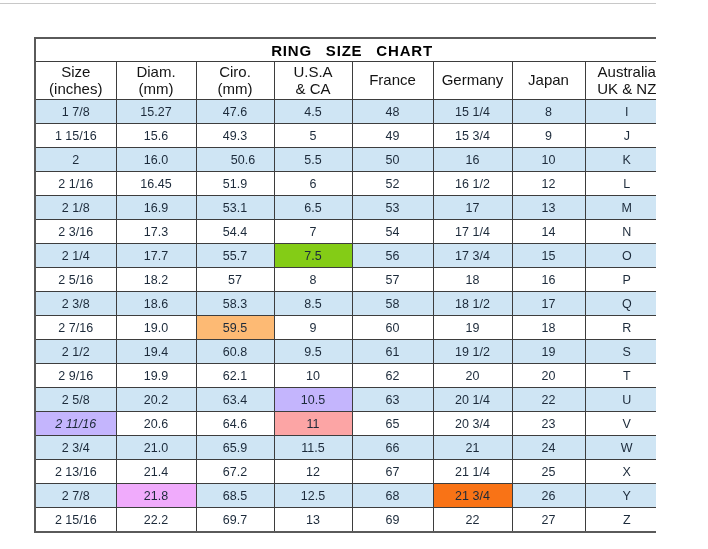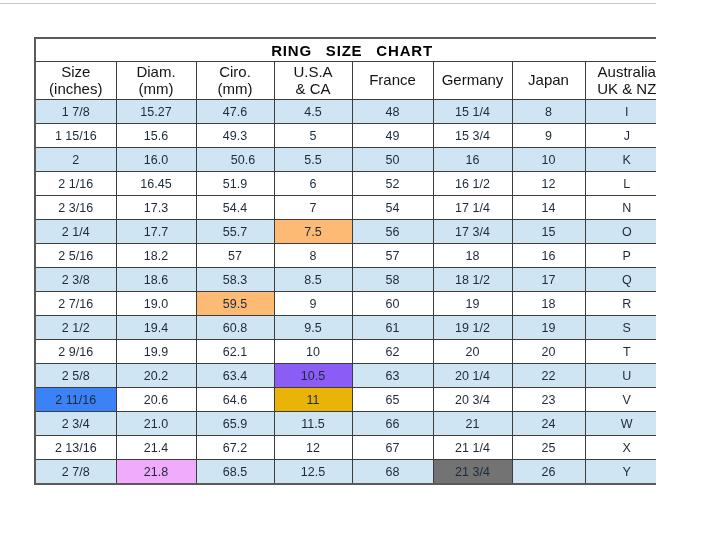--- a/index.html
+++ b/index.html
@@ -152,35 +152,45 @@
         <tr>
           <td class="data-cell" style="background: rgb(255, 255, 255);">2 1/16</td>
           <td class="data-cell" style="background: rgb(255, 255, 255);">16.45</td>
           <td class="data-cell" style="background: rgb(255, 255, 255);">51.9</td>
           <td class="data-cell" style="background: rgb(255, 255, 255);">6</td>
           <td class="data-cell" style="background: rgb(255, 255, 255);">52</td>
           <td class="data-cell" style="background: rgb(255, 255, 255);">16 1/2</td>
           <td class="data-cell" style="background: rgb(255, 255, 255);">12</td>
           <td class="data-cell" style="background: rgb(255, 255, 255);">L</td>
         </tr>
+        <tr class="row-alt">
+          <td class="data-cell" style="background: rgb(207, 229, 244);">2 1/8</td>
+          <td class="data-cell" style="background: rgb(207, 229, 244);">16.9</td>
+          <td class="data-cell" style="background: rgb(207, 229, 244);">53.1</td>
+          <td class="data-cell" style="background: rgb(207, 229, 244);">6.5</td>
+          <td class="data-cell" style="background: rgb(207, 229, 244);">53</td>
+          <td class="data-cell" style="background: rgb(207, 229, 244);">17</td>
+          <td class="data-cell" style="background: rgb(207, 229, 244);">13</td>
+          <td class="data-cell" style="background: rgb(207, 229, 244);">M</td>
+        </tr>
         <tr>
           <td class="data-cell" style="background: rgb(255, 255, 255);">2 3/16</td>
           <td class="data-cell" style="background: rgb(255, 255, 255);">17.3</td>
           <td class="data-cell" style="background: rgb(255, 255, 255);">54.4</td>
           <td class="data-cell" style="background: rgb(255, 255, 255);">7</td>
           <td class="data-cell" style="background: rgb(255, 255, 255);">54</td>
           <td class="data-cell" style="background: rgb(255, 255, 255);">17 1/4</td>
           <td class="data-cell" style="background: rgb(255, 255, 255);">14</td>
           <td class="data-cell" style="background: rgb(255, 255, 255);">N</td>
         </tr>
         <tr class="row-alt">
           <td class="data-cell" style="background: rgb(207, 229, 244);">2 1/4</td>
           <td class="data-cell" style="background: rgb(207, 229, 244);">17.7</td>
           <td class="data-cell" style="background: rgb(207, 229, 244);">55.7</td>
-          <td class="data-cell" style="background: #fdba74;">7.5</td>
+          <td class="data-cell" style="background: #84cc16;">7.5</td>
           <td class="data-cell" style="background: rgb(207, 229, 244);">56</td>
           <td class="data-cell" style="background: rgb(207, 229, 244);">17 3/4</td>
           <td class="data-cell" style="background: rgb(207, 229, 244);">15</td>
           <td class="data-cell" style="background: rgb(207, 229, 244);">O</td>
         </tr>
         <tr>
           <td class="data-cell" style="background: rgb(255, 255, 255);">2 5/16</td>
           <td class="data-cell" style="background: rgb(255, 255, 255);">18.2</td>
           <td class="data-cell" style="background: rgb(255, 255, 255);">57</td>
           <td class="data-cell" style="background: rgb(255, 255, 255);">8</td>
@@ -226,31 +236,31 @@
           <td class="data-cell" style="background: rgb(255, 255, 255);">10</td>
           <td class="data-cell" style="background: rgb(255, 255, 255);">62</td>
           <td class="data-cell" style="background: rgb(255, 255, 255);">20</td>
           <td class="data-cell" style="background: rgb(255, 255, 255);">20</td>
           <td class="data-cell" style="background: rgb(255, 255, 255);">T</td>
         </tr>
         <tr class="row-alt">
           <td class="data-cell" style="background: rgb(207, 229, 244);">2 5/8</td>
           <td class="data-cell" style="background: rgb(207, 229, 244); margin-left: 32px;">20.2</td>
           <td class="data-cell" style="background: rgb(207, 229, 244);">63.4</td>
-          <td class="data-cell" style="background: #8b5cf6;">10.5</td>
+          <td class="data-cell" style="background: #c4b5fd;">10.5</td>
           <td class="data-cell" style="background: rgb(207, 229, 244);">63</td>
           <td class="data-cell" style="background: rgb(207, 229, 244);">20 1/4</td>
           <td class="data-cell" style="background: rgb(207, 229, 244);">22</td>
           <td class="data-cell" style="background: rgb(207, 229, 244);">U</td>
         </tr>
         <tr>
-          <td class="data-cell" style="background: #3b82f6;">2 11/16</td>
+          <td class="data-cell" style="background: #c4b5fd; font-style: italic;">2 11/16</td>
           <td class="data-cell" style="background: rgb(255, 255, 255);">20.6</td>
           <td class="data-cell" style="background: rgb(255, 255, 255);">64.6</td>
-          <td class="data-cell" style="background: #eab308;">11</td>
+          <td class="data-cell" style="background: #fca5a5;">11</td>
           <td class="data-cell" style="background: rgb(255, 255, 255);">65</td>
           <td class="data-cell" style="background: rgb(255, 255, 255);">20 3/4</td>
           <td class="data-cell" style="background: rgb(255, 255, 255);">23</td>
           <td class="data-cell" style="background: rgb(255, 255, 255);">V</td>
         </tr>
         <tr class="row-alt">
           <td class="data-cell" style="background: rgb(207, 229, 244);">2 3/4</td>
           <td class="data-cell" style="background: rgb(207, 229, 244);">21.0</td>
           <td class="data-cell" style="background: rgb(207, 229, 244);">65.9</td>
           <td class="data-cell" style="background: rgb(207, 229, 244);">11.5</td>
@@ -268,19 +278,29 @@
           <td class="data-cell" style="background: rgb(255, 255, 255);">21 1/4</td>
           <td class="data-cell" style="background: rgb(255, 255, 255);">25</td>
           <td class="data-cell" style="background: rgb(255, 255, 255);">X</td>
         </tr>
         <tr class="row-alt">
           <td class="data-cell" style="background: rgb(207, 229, 244);">2 7/8</td>
           <td class="data-cell" style="background: #f0abfc;">21.8</td>
           <td class="data-cell" style="background: rgb(207, 229, 244);">68.5</td>
           <td class="data-cell" style="background: rgb(207, 229, 244);">12.5</td>
           <td class="data-cell" style="background: rgb(207, 229, 244);">68</td>
-          <td class="data-cell" style="background: #737373;">21 3/4</td>
+          <td class="data-cell" style="background: #f97316;">21 3/4</td>
           <td class="data-cell" style="background: rgb(207, 229, 244);">26</td>
           <td class="data-cell" style="background: rgb(207, 229, 244);">Y</td>
+        </tr>
+        <tr>
+          <td class="data-cell" style="background: rgb(255, 255, 255);">2 15/16</td>
+          <td class="data-cell" style="background: rgb(255, 255, 255);">22.2</td>
+          <td class="data-cell" style="background: rgb(255, 255, 255);">69.7</td>
+          <td class="data-cell" style="background: rgb(255, 255, 255);">13</td>
+          <td class="data-cell" style="background: rgb(255, 255, 255);">69</td>
+          <td class="data-cell" style="background: rgb(255, 255, 255);">22</td>
+          <td class="data-cell" style="background: rgb(255, 255, 255);">27</td>
+          <td class="data-cell" style="background: rgb(255, 255, 255);">Z</td>
         </tr>
       </tbody>
   </table>
 </div>
 
 </body></html>

